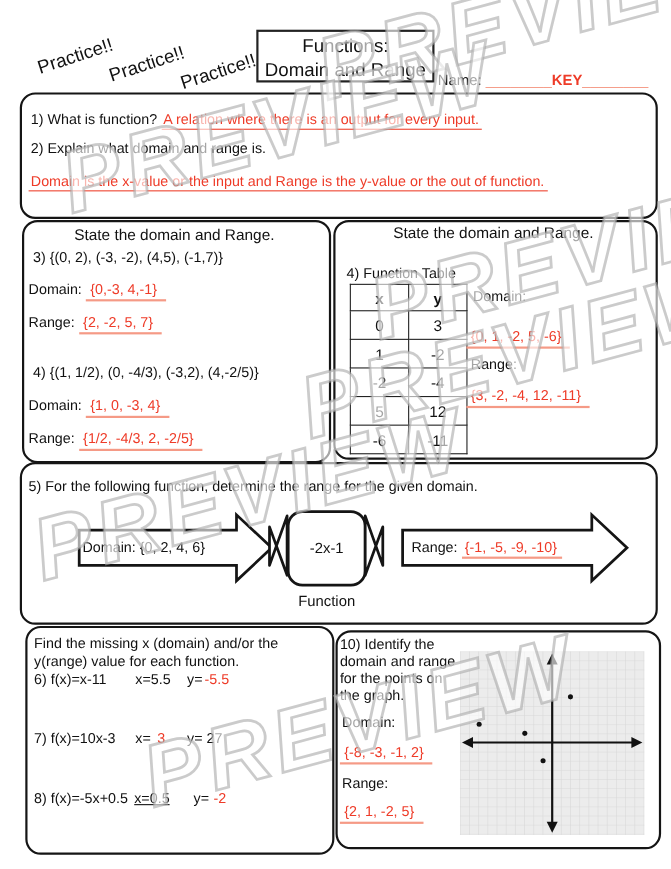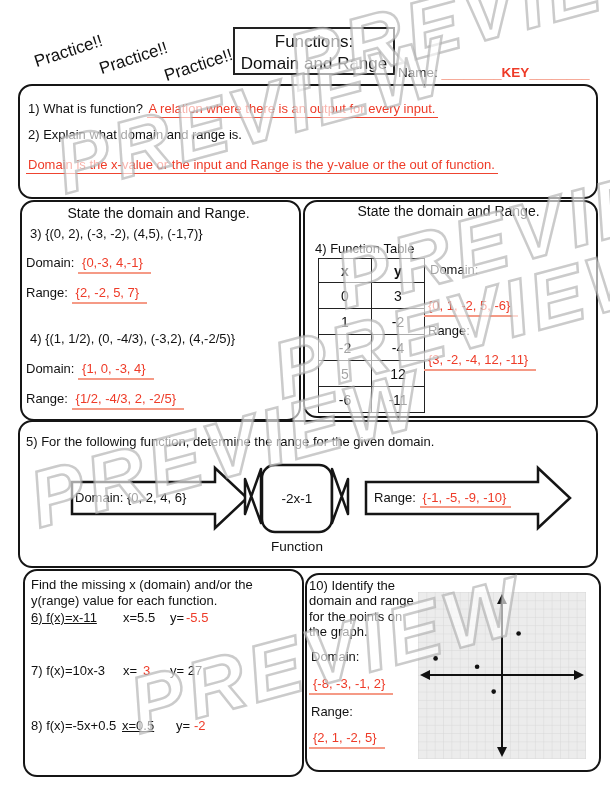--- a/index.html
+++ b/index.html
@@ -155,21 +155,21 @@
   <div class="abs t135 center" style="left:257px; top:538px; width:80px;">Function</div>
   <div class="abs t13" style="left:374px; top:490px;">
     <span>Range:</span>
     <span class="ansu" style="padding:0 5px 1px 3px;">{-1, -5, -9, -10}</span>
   </div>
 
   <div class="rbox" style="left:23px; top:569px; width:277px; height:204px;"></div>
   <div class="abs t13" style="left:31px; top:593px;">y(range) value for each function.</div>
   <div class="abs t13" style="left:31px; top:577px;">Find the missing x (domain) and/or the</div>
 
-  <span class="abs t13" style="left:31px; top:610px;text-decoration:underline;">6)  f(x)=x-11</span>
+  <span class="abs t13" style="left:31px; top:610px;">6)  f(x)=x-11</span>
   <span class="abs t13" style="left:123px; top:610px;">x=5.5</span>
   <span class="abs t13" style="left:170px; top:610px;">y=</span>
   <span class="abs t13 red" style="left:186px; top:610px;">-5.5</span>
 
   <span class="abs t13" style="left:31px; top:663px;">7) f(x)=10x-3</span>
   <span class="abs t13" style="left:123px; top:663px;">x=</span>
   <span class="abs t13 red" style="left:143px; top:663px;">3</span>
   <span class="abs t13" style="left:170px; top:663px;">y= 27</span>
 
   <span class="abs t13" style="left:31px; top:718px;">8) f(x)=-5x+0.5</span>

